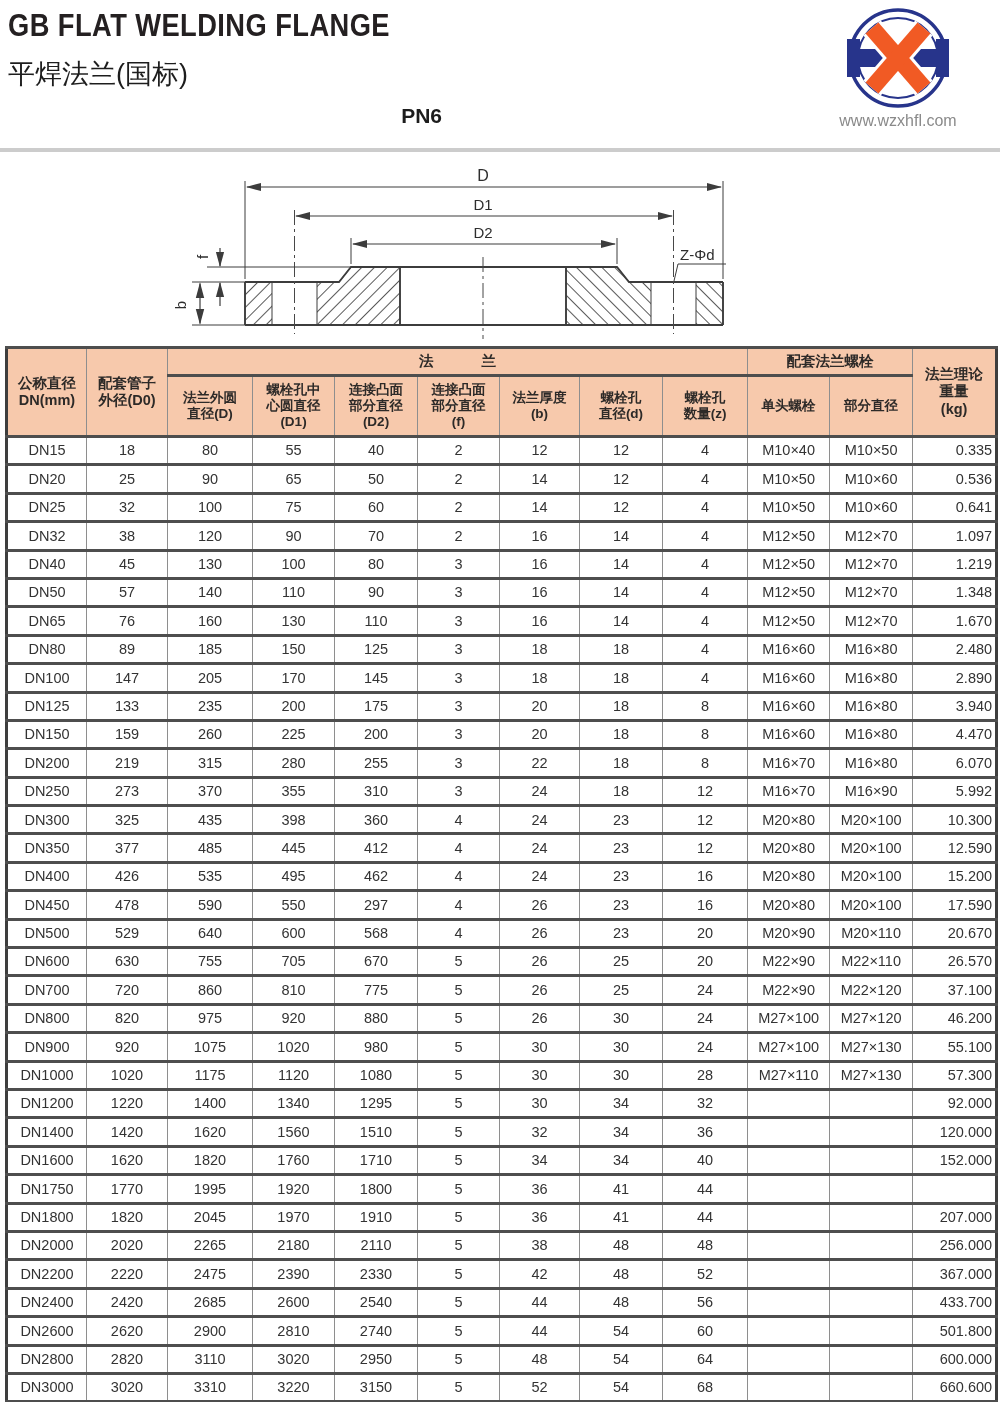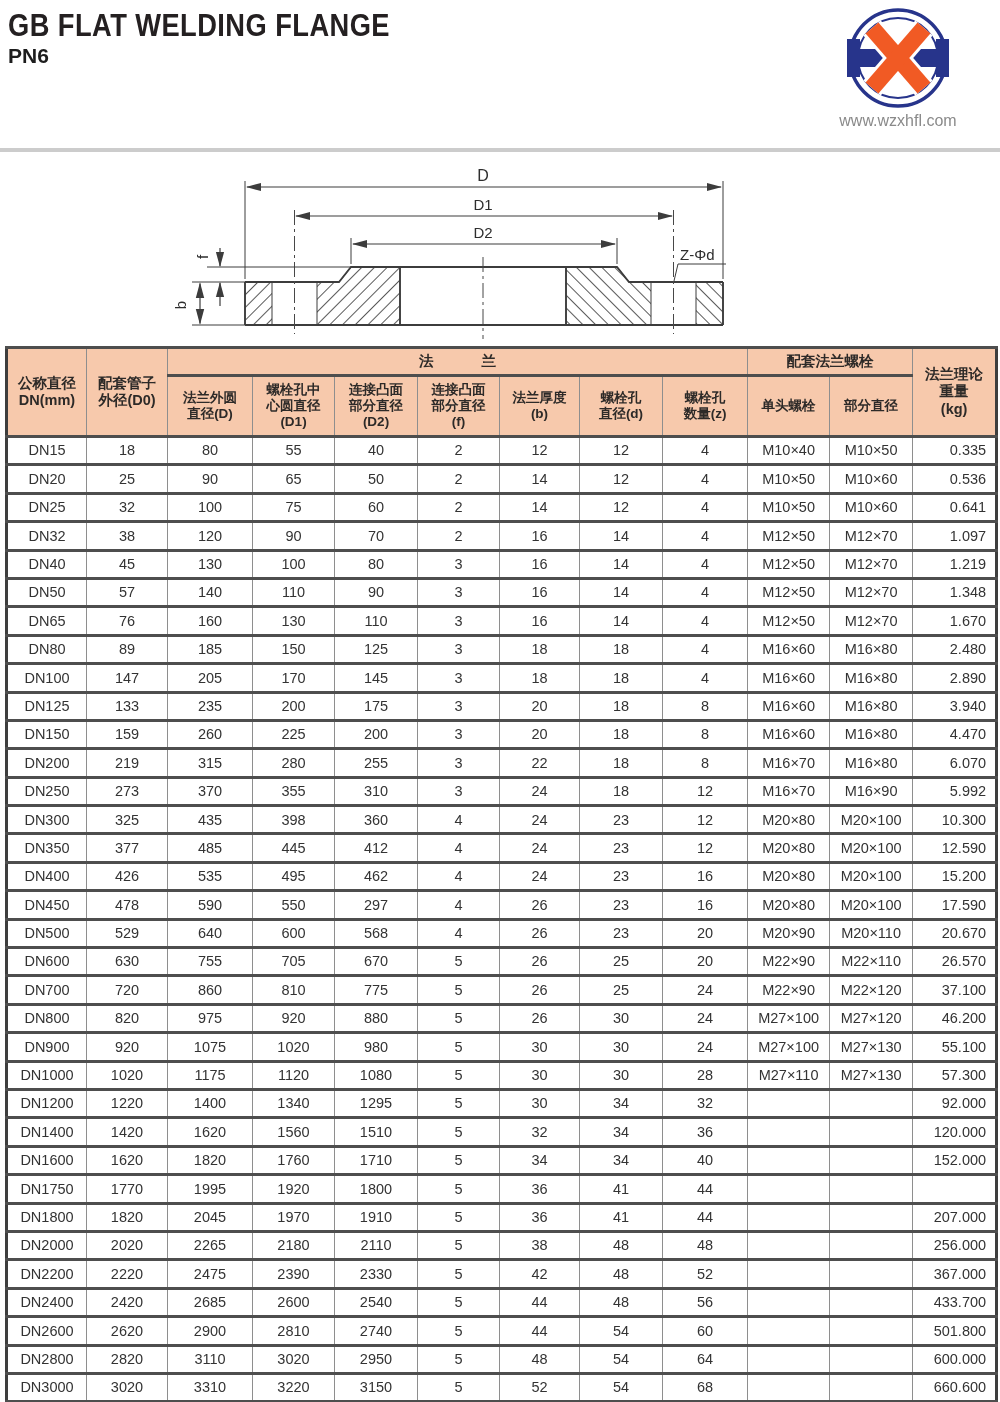--- a/index.html
+++ b/index.html
@@ -7,21 +7,21 @@
     width:1000px;height:1402px;position:relative;background:#ffffff;
     font-family:"Liberation Sans", sans-serif;color:#222;overflow:hidden;
   }
   
   .page-header{position:absolute;top:8px;left:8px;}
   .main-title{
     font-size:31px;font-weight:bold;color:#242021;margin:0;
     transform:scaleX(.88);transform-origin:left center;letter-spacing:.5px;white-space:nowrap;
   }
   .sub-title{font-size:27px;color:#1d1d1d;margin-top:12px;}
-  .pn-label{font-size:21px;font-weight:bold;color:#1d1d1d;}
+  .pn-label{font-size:21px;font-weight:bold;color:#1d1d1d;margin-top:12px;text-align:right;}
   .logo-block{position:absolute;top:6px;right:22px;width:160px;text-align:center;}
   .logo-mark{display:block;margin:0 auto;}
   .logo-name{font-size:19px;font-weight:bold;color:#3d3d3d;letter-spacing:.5px;margin-top:2px;}
   .logo-site{font-size:16px;color:#8a8a8a;margin-top:2px;}
   .top-rule{position:absolute;top:148px;left:0;width:1000px;height:4px;background:#cccccc;}
   
   .diagram-wrap{position:absolute;top:160px;left:170px;width:660px;height:183px;}
   .diagram-wrap svg text{font-family:"Liberation Sans",sans-serif;fill:#2e2e2e;}
   
   .spec-table{
@@ -37,27 +37,28 @@
   .spec-table thead th{
     background:#f7c9ac;color:#2d2a28;font-weight:bold;font-size:13.5px;
     line-height:1.2;white-space:pre-line;
   }
   .spec-table thead tr.grp-row th{height:25px;font-size:14.5px;}
   .spec-table thead tr.sub-row th{height:58px;}
   .spec-table thead th.spread{letter-spacing:48px;padding-left:48px;}
   .spec-table tbody td{
     height:25.4px;font-size:14.5px;color:#333;background:#fff;line-height:1;
   }
-  .spec-table tbody td.col-weight{text-align:right;padding-right:9px;}
+  .spec-table tbody td.col-weight{text-align:right;padding-right:3px;}
 </style>
 </head>
 <body>
 
 <div class="page-header">
   <div class="main-title">GB FLAT WELDING FLANGE</div>
+  <div class="sub-title">平焊法兰(国标)</div>
   <div class="pn-label">PN6</div>
 </div>
 
 <div class="logo-block">
   <svg class="logo-mark" width="104" height="104" viewBox="-52 -52 104 104">
     <circle cx="0" cy="0" r="48" fill="none" stroke="#27348b" stroke-width="3.5"></circle>
     <circle cx="0" cy="0" r="40" fill="none" stroke="#27348b" stroke-width="2"></circle>
     <rect x="-51" y="-19" width="13" height="38" fill="#27348b"></rect>
     <rect x="38" y="-19" width="13" height="38" fill="#27348b"></rect>
     <rect x="-40" y="-9" width="80" height="18" fill="#27348b"></rect>

